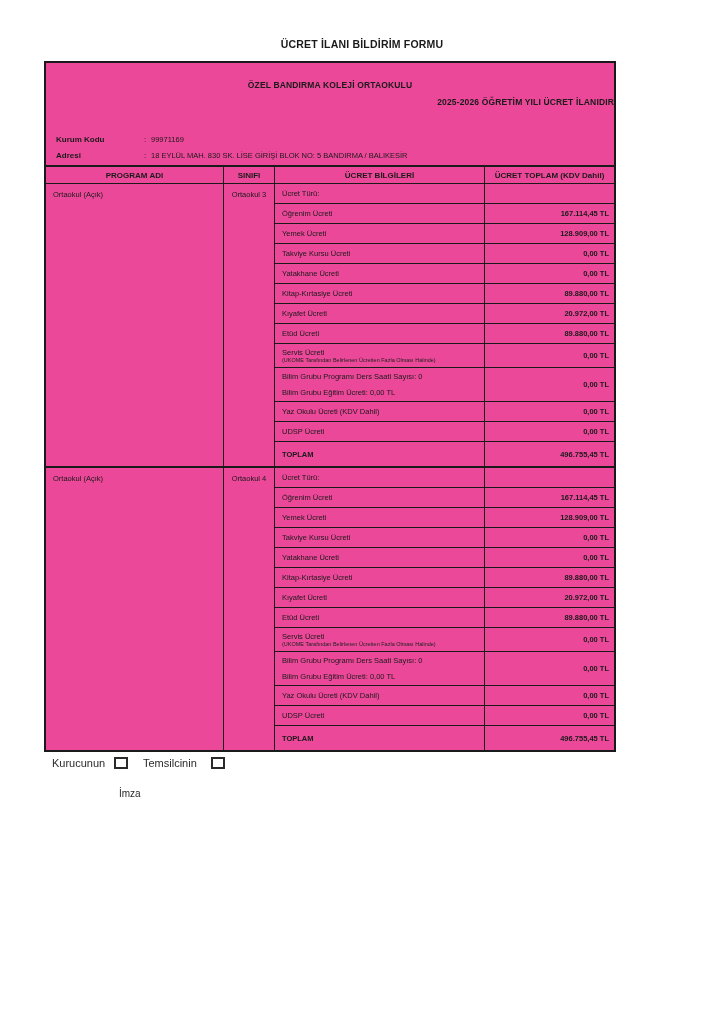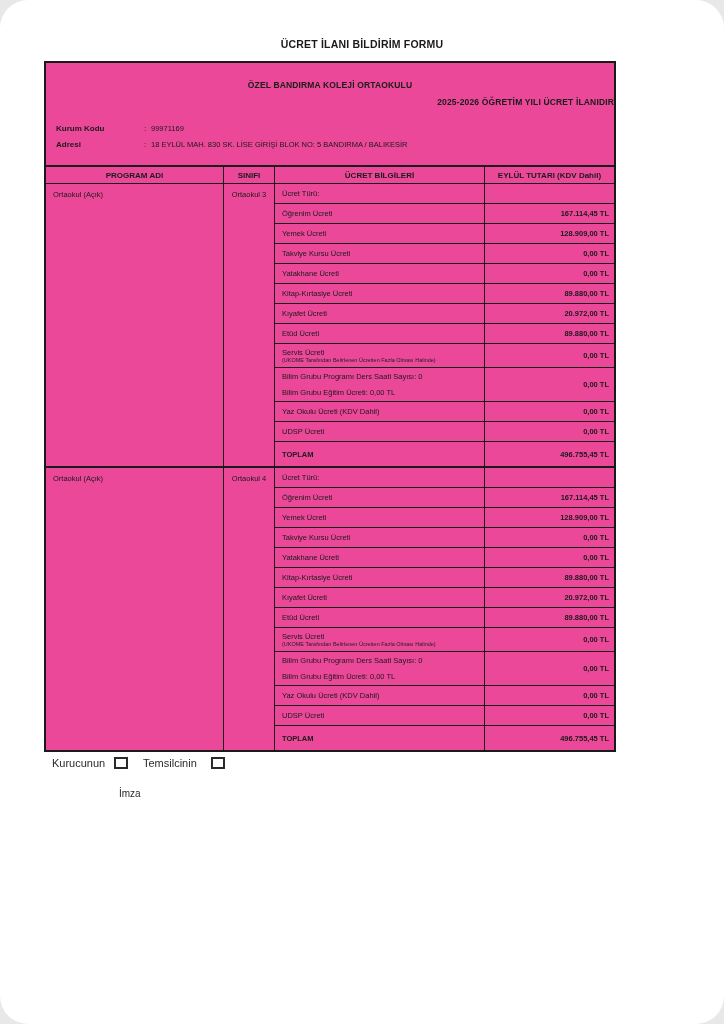--- a/index.html
+++ b/index.html
@@ -5,42 +5,41 @@
   * { box-sizing: border-box; margin: 0; padding: 0; }
   html, body { background: #e8e8e8; }
   body { font-family: "Liberation Sans", "DejaVu Sans", sans-serif; color: #1a1a1a; }
   .page {
     position: relative;
     width: 724px;
     height: 1024px;
     background: #ffffff;
     margin: 0 auto;
     overflow: hidden;
-    border-radius: 28px;
   }
   .doc-title {
     position: absolute;
     top: 38px; left: 0; width: 100%;
     text-align: center;
     font-size: 10.5px;
     font-weight: bold;
     letter-spacing: 0.2px;
   }
   .outer-box {
     position: absolute;
     left: 44px; top: 61px;
     width: 572px;
     border: 2px solid #1a1a1a;
     background: #ec4899;
   }
   
   .info-section { height: 102px; padding-top: 17px; }
   .school-line { text-align: center; font-size: 8.5px; font-weight: bold; letter-spacing: 0.15px; }
   .school-line + .school-line { margin-top: 7px; text-align: right; }
-  .kv-rows { margin-top: 14px; }
+  .kv-rows { margin-top: 25px; }
   .kv-row { display: flex; padding-left: 10px; line-height: 15px; }
   .kv-label { width: 83px; font-size: 8px; font-weight: bold; }
   .kv-colon { width: 12px; font-size: 8px; text-align: center; }
   .kv-value { font-size: 7.5px; line-height: 16px; }
   
   .table-header { display: flex; border-top: 2px solid #1a1a1a; border-bottom: 1px solid #1a1a1a; height: 19px; }
   .th { display: flex; align-items: center; justify-content: center; font-size: 8px; font-weight: bold; height: 100%; }
   .th-program { width: 178px; border-right: 1px solid #1a1a1a; }
   .th-sinif { width: 51px; border-right: 1px solid #1a1a1a; }
   .th-bilgi { width: 210px; border-right: 1px solid #1a1a1a; }
@@ -105,21 +104,21 @@
           <span class="kv-colon">:</span>
           <span class="kv-value">18 EYLÜL MAH. 830 SK. LİSE GİRİŞİ BLOK  NO: 5 BANDIRMA / BALIKESİR</span>
         </div>
       </div>
     </div>
 
     <div class="table-header">
       <div class="th th-program">PROGRAM ADI</div>
       <div class="th th-sinif">SINIFI</div>
       <div class="th th-bilgi">ÜCRET BİLGİLERİ</div>
-      <div class="th th-tutar">EYLÜL TUTARI (KDV Dahil)</div>
+      <div class="th th-tutar">ÜCRET TOPLAM (KDV Dahil)</div>
     </div>
 
     <div>
         <div class="block">
           <div class="cell program-cell">Ortaokul (Açık)</div>
           <div class="cell sinif-cell">Ortaokul 3</div>
           <div class="rows-col">
             <div class="frow">
               <div class="flabel">
                 <div class="lab-main">Ücret Türü:</div>

